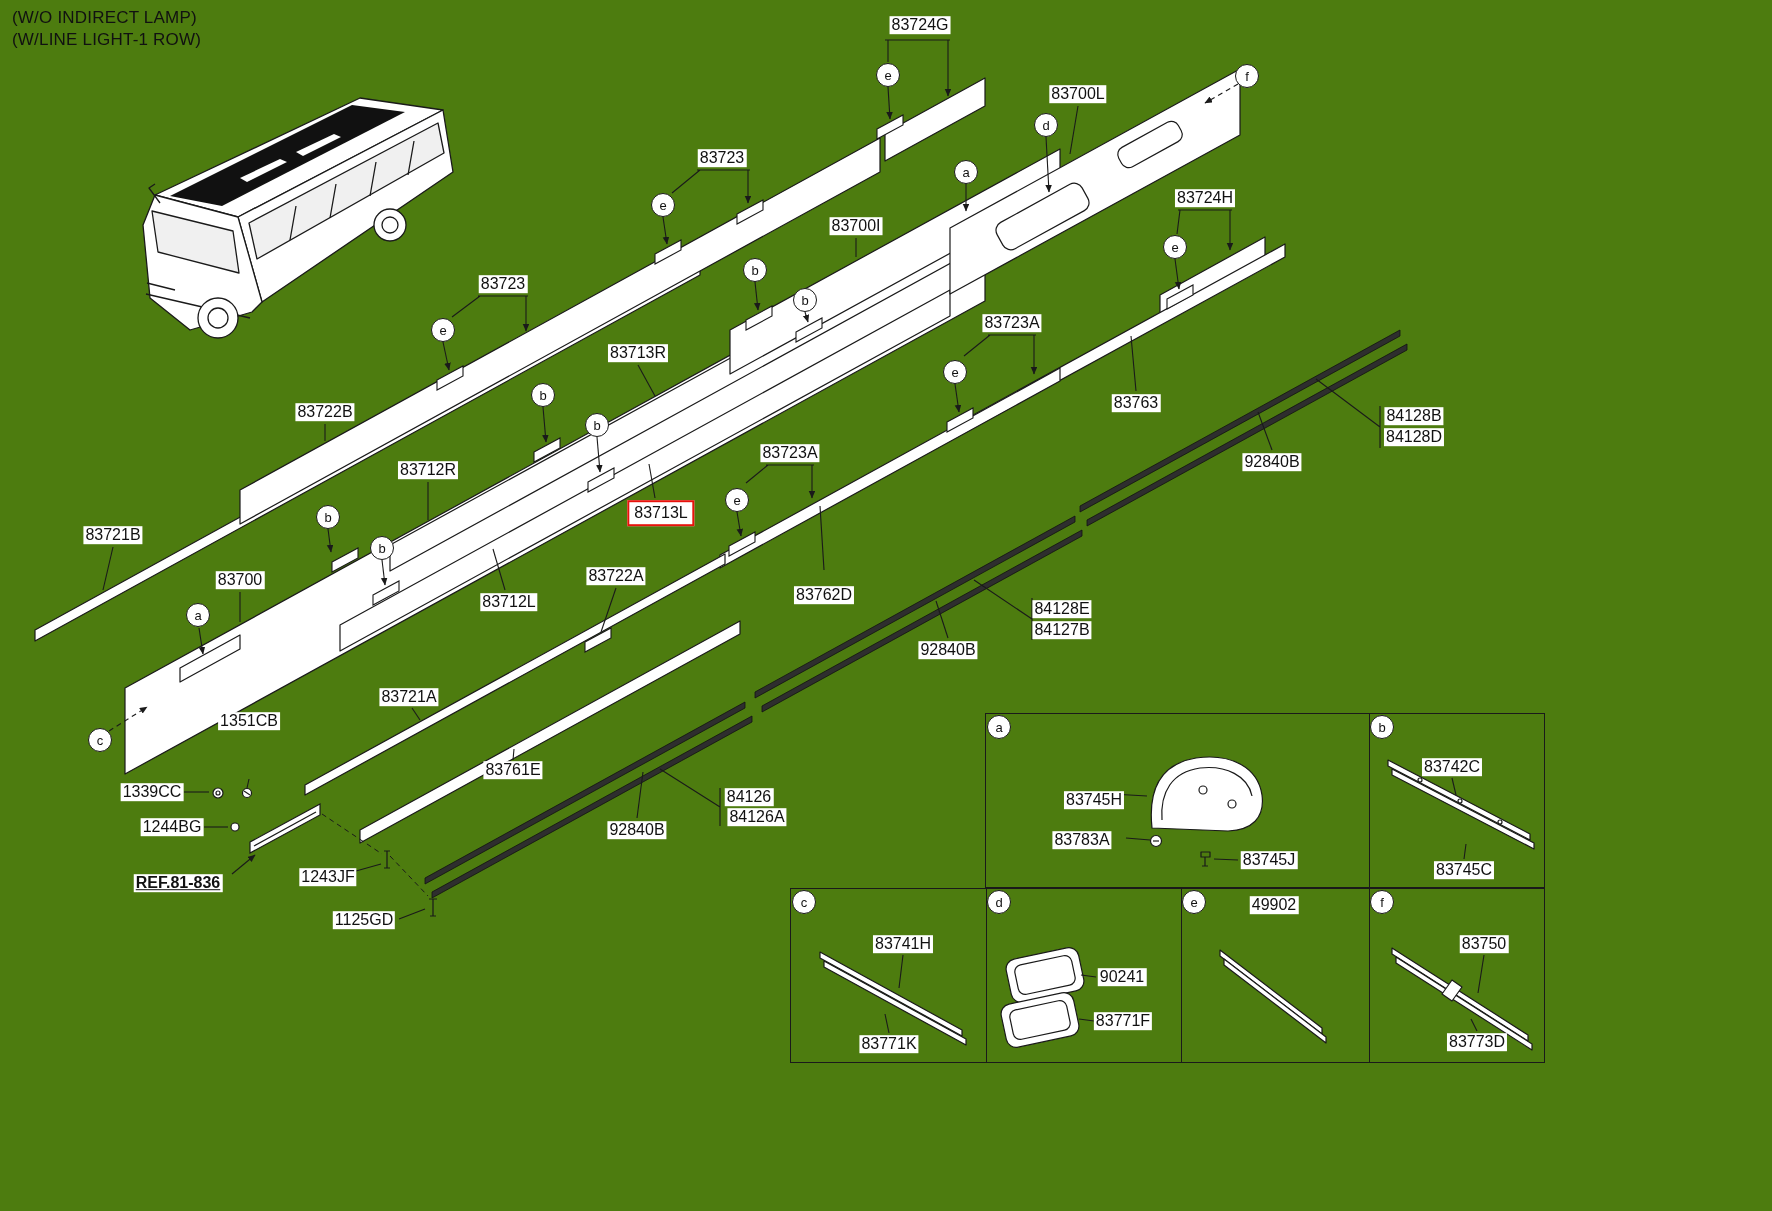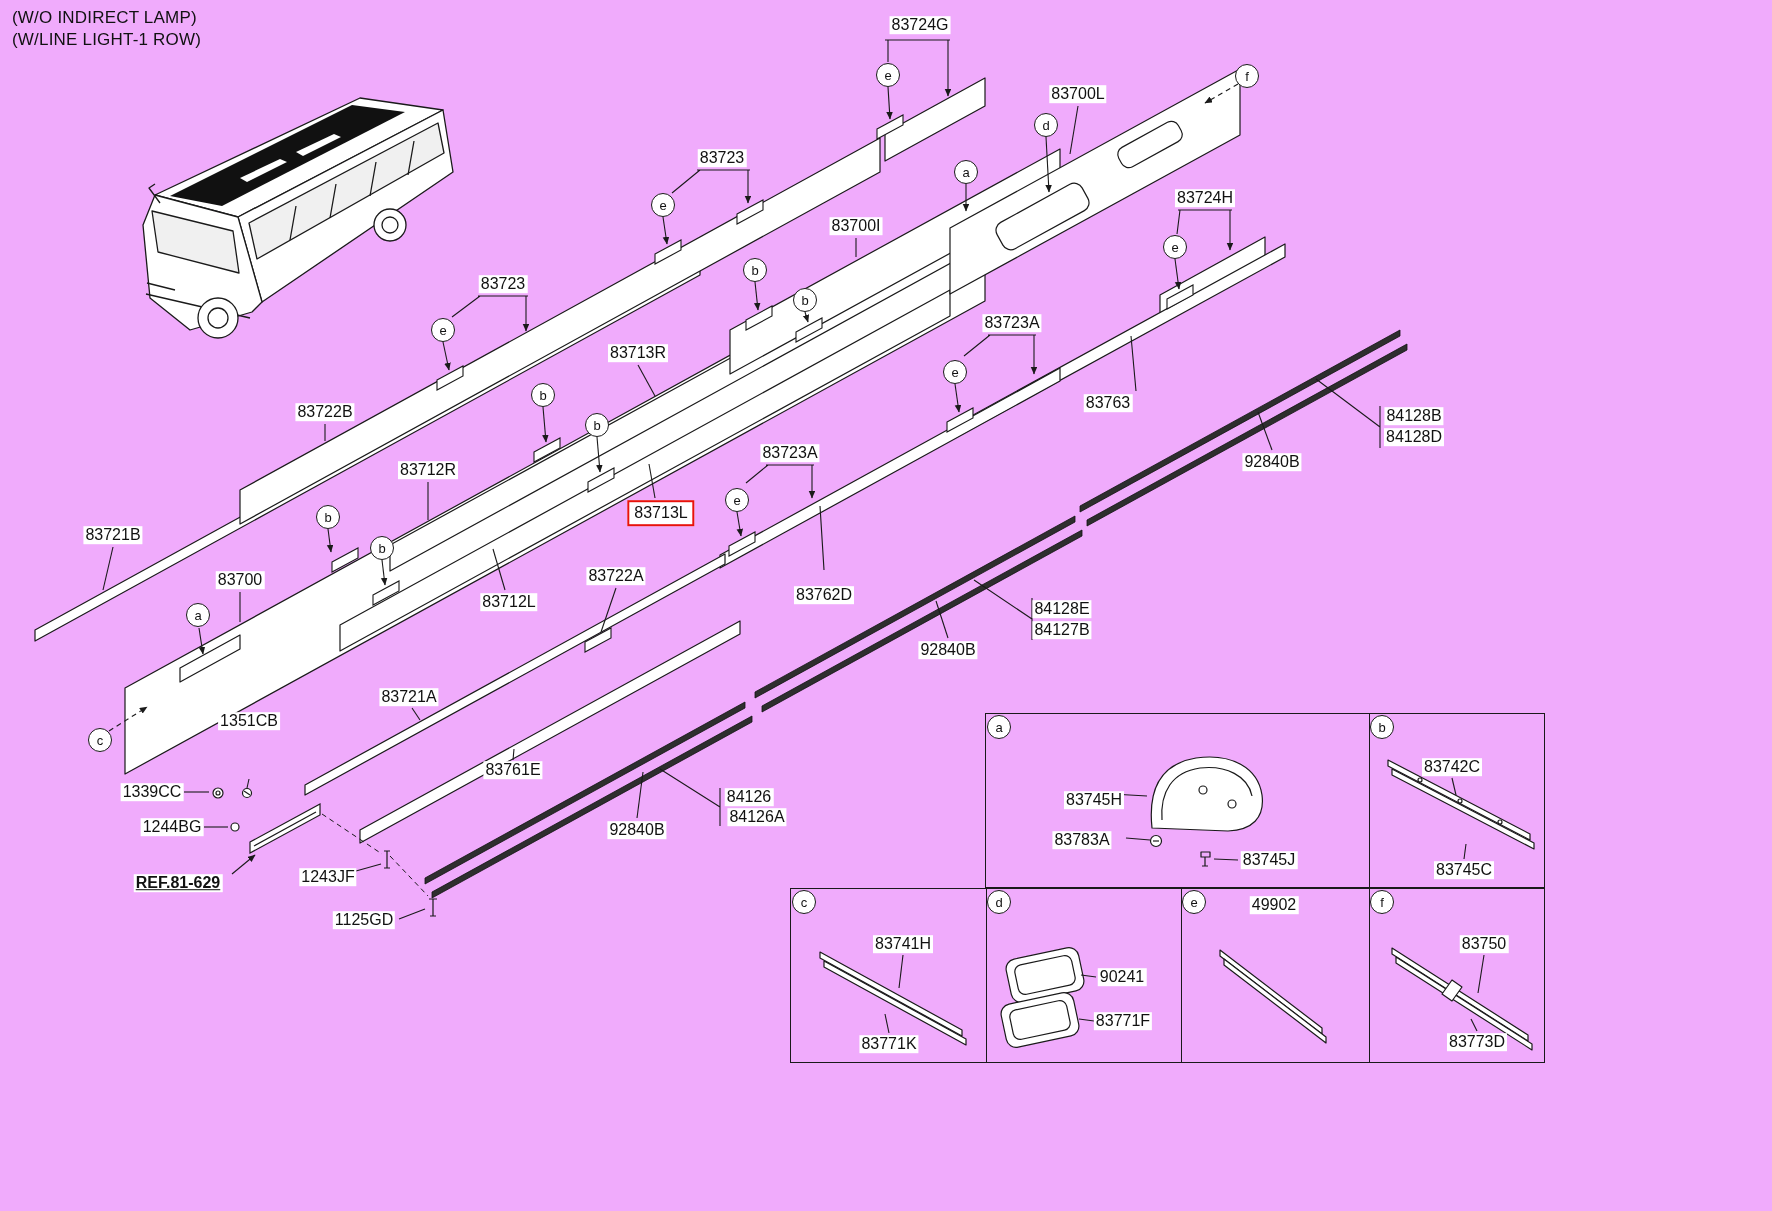--- a/index.html
+++ b/index.html
@@ -1,18 +1,18 @@
 <!DOCTYPE html>
 <html style="--highlight: #e8120c;"><head>
 <meta charset="utf-8">
 <style>
   *{box-sizing:border-box;margin:0;padding:0}
   html,body{background:#fff}
   body{font-family:"Liberation Sans",sans-serif;color:#111}
-  .canvas{position:relative;width:1772px;height:1211px;background:#f0abfc;overflow:hidden}
+  .canvas{position:relative;width:1772px;height:1211px;background:#4d7c0f;overflow:hidden}
   .art{position:absolute;left:0;top:0}
   .note{position:absolute;font-size:17px;white-space:nowrap;letter-spacing:.2px}
   .plabel{position:absolute;transform:translate(-50%,-50%);font-size:16px;line-height:1.1;white-space:nowrap;background:#fff;padding:0 2px}
   .plabel.highlight{border:2px solid var(--highlight,#e11);padding:2px 5px}
   .plabel.ref{font-weight:bold;text-decoration:underline;font-size:16px}
   .callout{position:absolute;transform:translate(-50%,-50%);width:24px;height:24px;border:1.4px solid #1a1a1a;border-radius:50%;background:#fff;display:flex;align-items:center;justify-content:center;font-size:13px;line-height:1}
   .rtable{position:absolute;border:1.5px solid #1a1a1a;background:transparent}
   .cell{position:absolute;top:0;bottom:0}
   .vline{position:absolute;top:0;bottom:0;width:0;border-left:1.5px solid #1a1a1a}
 </style>
@@ -236,21 +236,21 @@
   </div>
 
   <div class="plabel" style="left:920px;top:25px">83724G</div>
   <div class="plabel" style="left:1078px;top:94px">83700L</div>
   <div class="plabel" style="left:722px;top:158px">83723</div>
   <div class="plabel" style="left:856px;top:226px">83700I</div>
   <div class="plabel" style="left:1205px;top:198px">83724H</div>
   <div class="plabel" style="left:503px;top:284px">83723</div>
   <div class="plabel" style="left:1012px;top:323px">83723A</div>
   <div class="plabel" style="left:638px;top:353px">83713R</div>
-  <div class="plabel" style="left:1108px;top:403px">83763</div>
+  <div class="plabel" style="left:1136px;top:403px">83763</div>
   <div class="plabel" style="left:1414px;top:416px">84128B</div>
   <div class="plabel" style="left:1414px;top:437px">84128D</div>
   <div class="plabel" style="left:325px;top:412px">83722B</div>
   <div class="plabel" style="left:1272px;top:462px">92840B</div>
   <div class="plabel" style="left:428px;top:470px">83712R</div>
   <div class="plabel" style="left:790px;top:453px">83723A</div>
   <div class="plabel" style="left:113px;top:535px">83721B</div>
   <div class="plabel highlight" style="left:661px;top:513px">83713L</div>
   <div class="plabel" style="left:240px;top:580px">83700</div>
   <div class="plabel" style="left:616px;top:576px">83722A</div>
@@ -260,21 +260,21 @@
   <div class="plabel" style="left:509px;top:602px">83712L</div>
   <div class="plabel" style="left:948px;top:650px">92840B</div>
   <div class="plabel" style="left:409px;top:697px">83721A</div>
   <div class="plabel" style="left:249px;top:721px">1351CB</div>
   <div class="plabel" style="left:152px;top:792px">1339CC</div>
   <div class="plabel" style="left:513px;top:770px">83761E</div>
   <div class="plabel" style="left:172px;top:827px">1244BG</div>
   <div class="plabel" style="left:749px;top:797px">84126</div>
   <div class="plabel" style="left:757px;top:817px">84126A</div>
   <div class="plabel" style="left:637px;top:830px">92840B</div>
-  <div class="plabel ref" style="left:178px;top:883px">REF.81-629</div>
+  <div class="plabel ref" style="left:178px;top:883px">REF.81-836</div>
   <div class="plabel" style="left:328px;top:877px">1243JF</div>
   <div class="plabel" style="left:364px;top:920px">1125GD</div>
 
   <div class="plabel" style="left:1082px;top:840px">83783A</div>
   <div class="plabel" style="left:1094px;top:800px">83745H</div>
   <div class="plabel" style="left:1269px;top:860px">83745J</div>
   <div class="plabel" style="left:1452px;top:767px">83742C</div>
   <div class="plabel" style="left:1464px;top:870px">83745C</div>
   <div class="plabel" style="left:903px;top:944px">83741H</div>
   <div class="plabel" style="left:889px;top:1044px">83771K</div>

